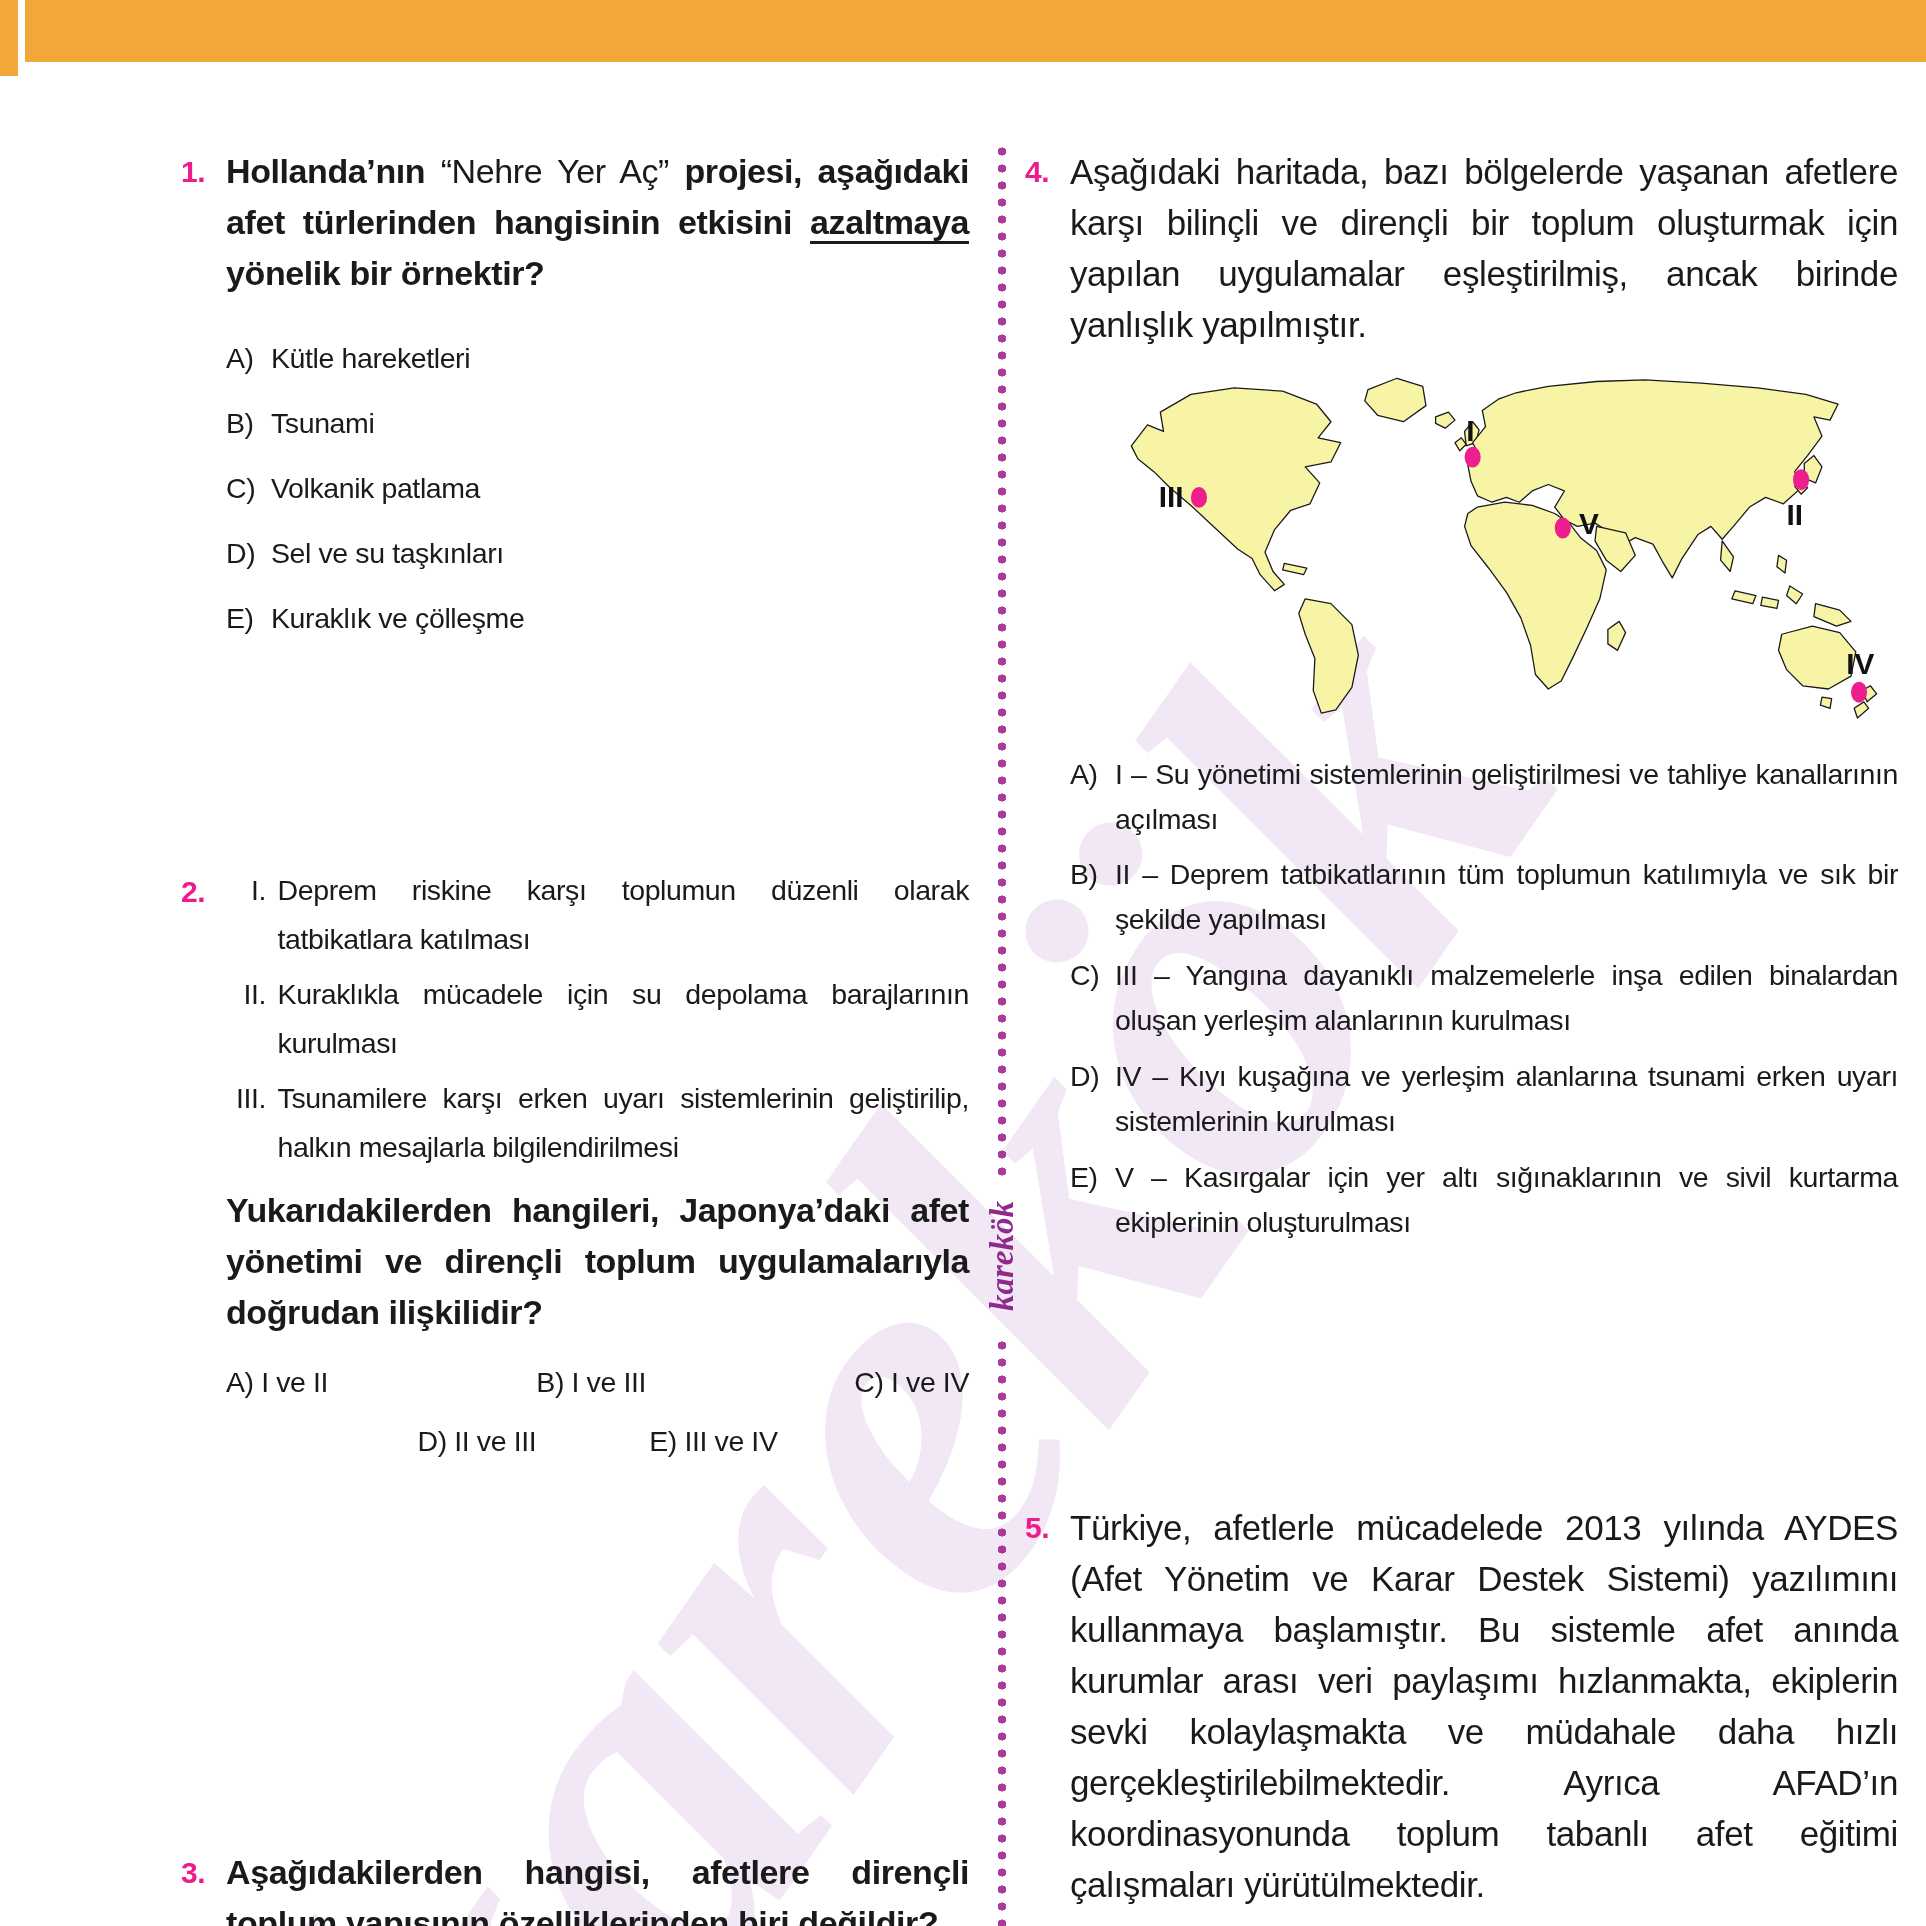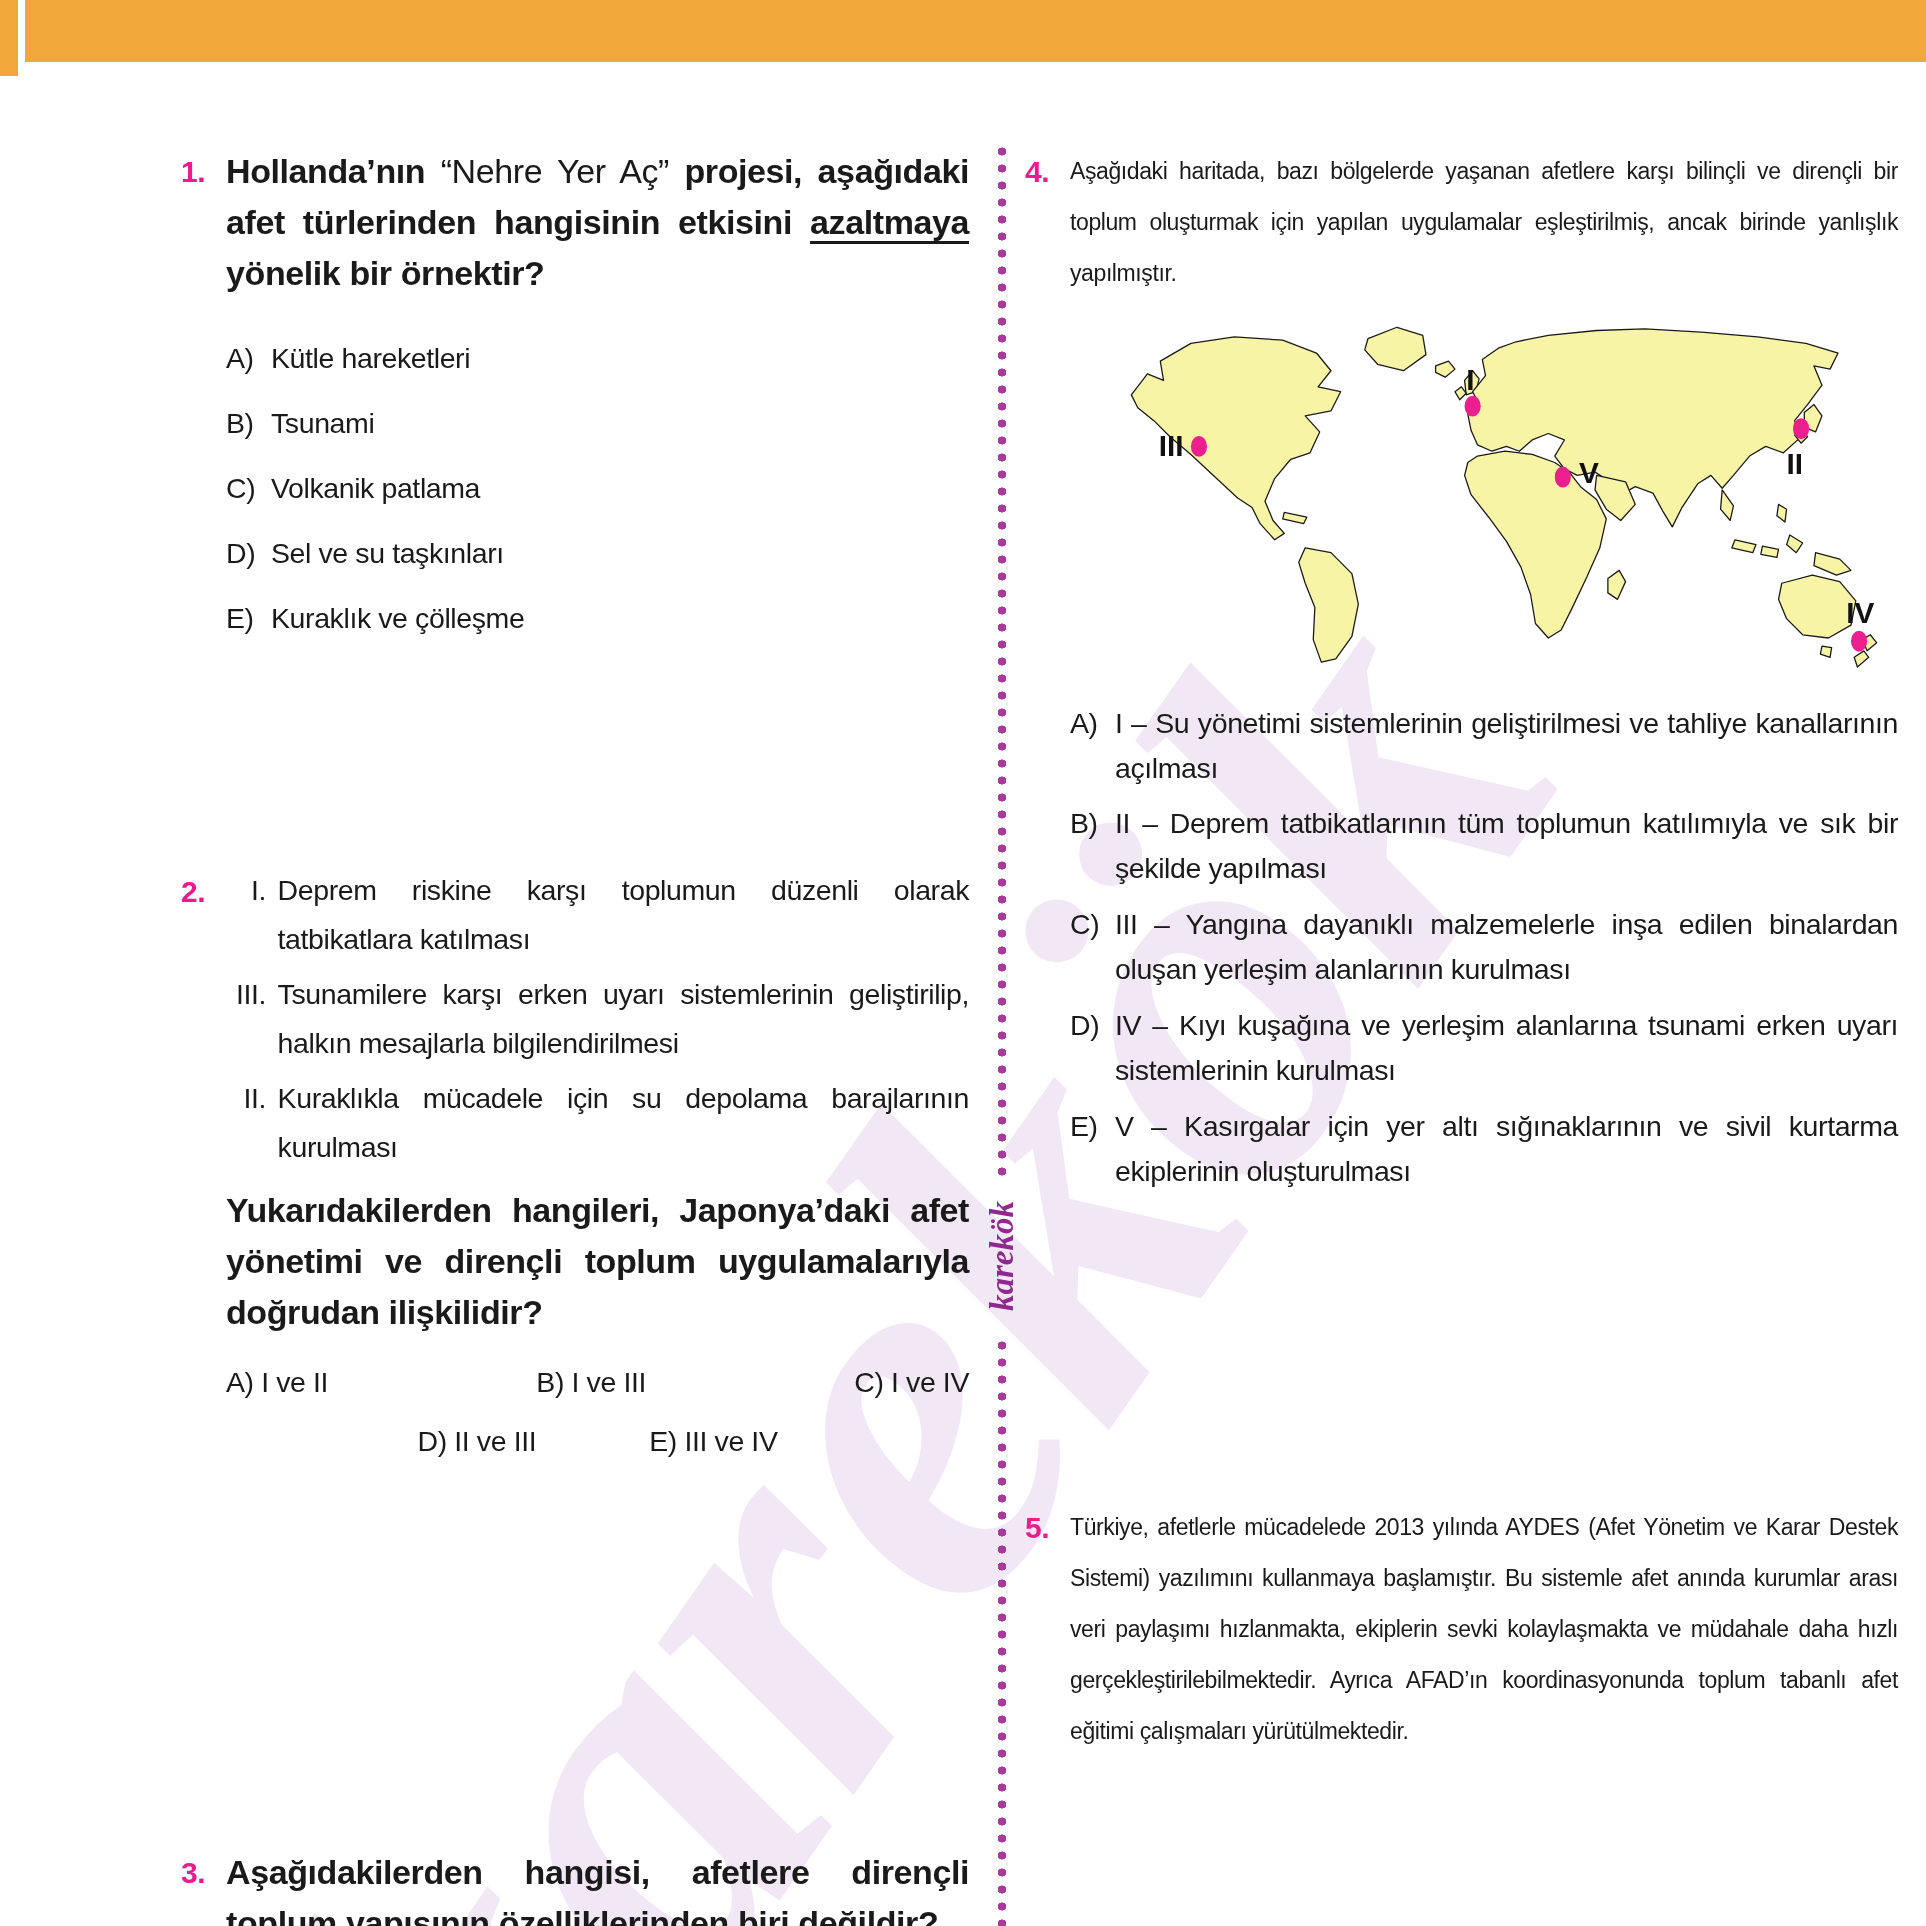--- a/index.html
+++ b/index.html
@@ -21,21 +21,21 @@
     background-size:11.6px 17px;background-repeat:repeat-y;background-position:center top;}
   .dots.seg1{top:143px;height:1036px;}
   .dots.seg2{top:1337px;height:1052px;}
   .brand-vert{position:absolute;left:1002px;top:1256px;transform:translate(-50%,-50%) rotate(-90deg);
     font-family:"Liberation Serif",serif;font-style:italic;font-weight:bold;
     font-size:33px;color:#8E2A8C;white-space:nowrap;z-index:2;letter-spacing:0;}
   .q{position:absolute;display:flex;align-items:flex-start;}
   .q-num{flex:none;width:45px;font-size:30px;font-weight:bold;color:#EC1C8D;line-height:51px;}
   .q-body{flex:1;min-width:0;}
   .stem{font-size:34px;font-weight:bold;line-height:51px;text-align:justify;}
-  .para{font-size:23px;line-height:51px;text-align:justify;}
+  .para{font-size:35px;line-height:51px;text-align:justify;}
   .u{text-decoration:underline;text-decoration-thickness:2.7px;text-underline-offset:7px;}
   .opts{margin-top:23px;}
   .opt{display:flex;align-items:flex-start;font-size:28.5px;line-height:45px;}
   .opt .letter{flex:none;width:45px;}
   .opt .text{flex:1;text-align:justify;}
   #q1 .opt{margin-bottom:20px;line-height:45px;}
   #q4 .opt{margin-bottom:10.8px;}
   
   .item{display:flex;align-items:flex-start;font-size:28.5px;line-height:49px;margin-bottom:6.2px;}
   .item .numeral{flex:none;width:40px;text-align:right;margin-right:11.6px;}
@@ -96,26 +96,26 @@
 </div>
 
 <div class="q" id="q2" style="left:181px;top:866px;width:788px;">
   <span class="q-num">2.</span>
   <div class="q-body">
     <div class="item">
         <span class="numeral">I.</span>
         <div class="text">Deprem riskine karşı toplumun düzenli olarak tatbikatlara katılması</div>
       </div>
     <div class="item">
+        <span class="numeral">II.</span>
+        <div class="text">Kuraklıkla mücadele için su depolama barajlarının kurulması</div>
+      </div>
+    <div class="item">
         <span class="numeral">III.</span>
         <div class="text">Tsunamilere karşı erken uyarı sistemlerinin geliştirilip, halkın mesajlarla bilgilendirilmesi</div>
-      </div>
-    <div class="item">
-        <span class="numeral">II.</span>
-        <div class="text">Kuraklıkla mücadele için su depolama barajlarının kurulması</div>
       </div>
     <div class="stem q2-stem">Yukarıdakilerden hangileri, Japonya’daki afet yönetimi ve dirençli toplum uygulamalarıyla doğrudan ilişkilidir?</div>
     <div class="ansrow r1">
       <span><span>A)</span> <span>I ve II</span></span>
       <span><span>B)</span> <span>I ve III</span></span>
       <span><span>C)</span> <span>I ve IV</span></span>
     </div>
     <div class="ansrow r2">
       <span><span>D)</span> <span>II ve III</span></span>
       <span><span>E)</span> <span>III ve IV</span></span>

